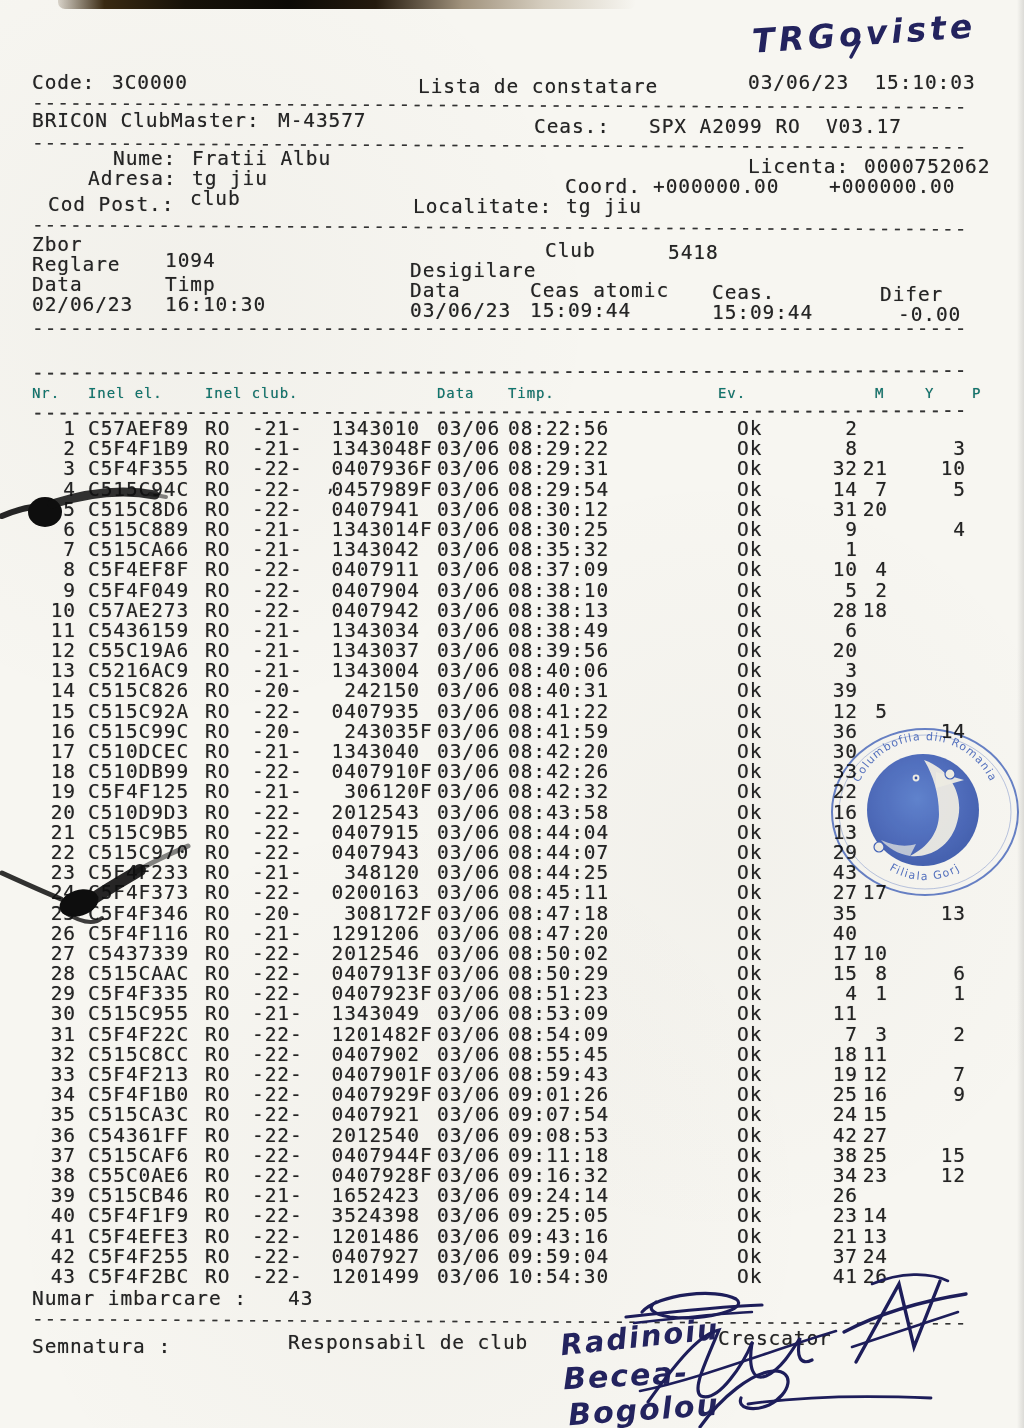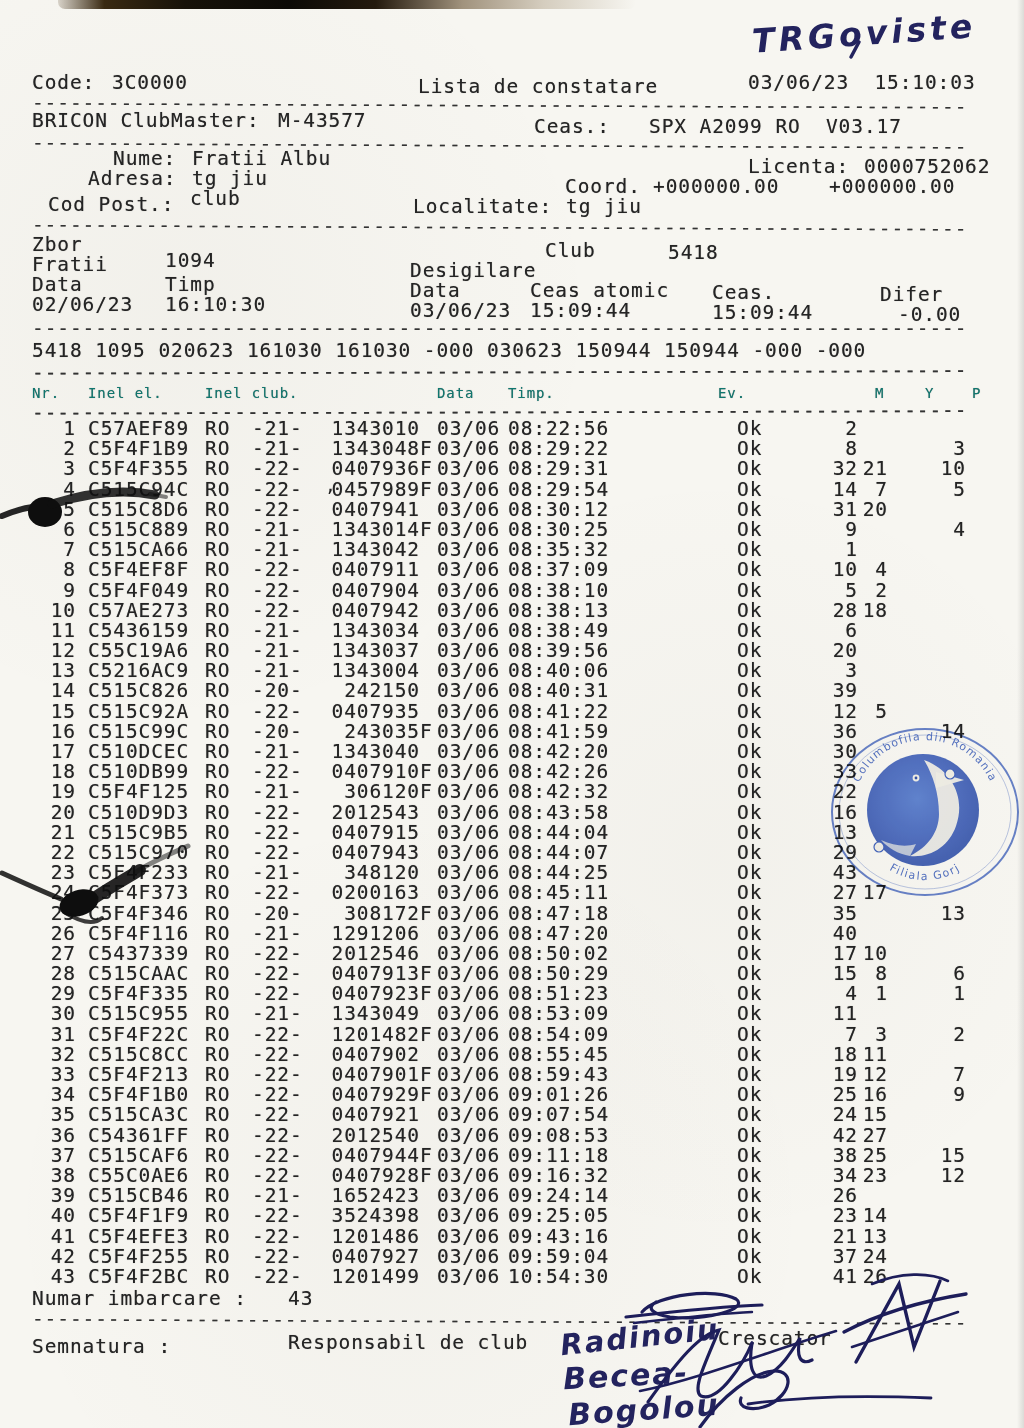--- a/index.html
+++ b/index.html
@@ -93,37 +93,36 @@
   <div class="t" style="left:48px;top:195px">Cod Post.:</div>
   <div class="t" style="left:190px;top:189px">club</div>
   <div class="t" style="left:413px;top:197px">Localitate:</div>
   <div class="t" style="left:566px;top:197px">tg jiu</div>
   <div class="dash tilt-d" style="top:215px">--------------------------------------------------------------------------</div>
 
   <div class="t" style="left:32px;top:235px">Zbor</div>
   <div class="t" style="left:165px;top:251px">1094</div>
   <div class="t" style="left:545px;top:241px">Club</div>
   <div class="t" style="left:668px;top:243px">5418</div>
-  <div class="t" style="left:32px;top:255px">Fratii</div>
+  <div class="t" style="left:32px;top:255px">Reglare</div>
   <div class="t" style="left:410px;top:261px">Desigilare</div>
   <div class="t" style="left:32px;top:275px">Data</div>
   <div class="t" style="left:165px;top:275px">Timp</div>
   <div class="t" style="left:410px;top:281px">Data</div>
   <div class="t" style="left:530px;top:281px">Ceas atomic</div>
   <div class="t" style="left:712px;top:283px">Ceas.</div>
   <div class="t" style="left:880px;top:285px">Difer</div>
   <div class="t" style="left:32px;top:295px">02/06/23</div>
   <div class="t" style="left:165px;top:295px">16:10:30</div>
   <div class="t" style="left:410px;top:301px">03/06/23</div>
   <div class="t" style="left:530px;top:301px">15:09:44</div>
   <div class="t" style="left:712px;top:303px">15:09:44</div>
   <div class="t" style="left:898px;top:305px">-0.00</div>
   <div class="dash" style="top:319px">--------------------------------------------------------------------------</div>
 
-  <div class="t" style="left:32px;top:341px">5418 1095 020623 161030 161030 -000 030623 150944 150944 -000 -000</div>
   <div class="dash tilt-u" style="top:363px">--------------------------------------------------------------------------</div>
 
   <div id="thead">
     <span style="left:0">Nr.</span>
     <span style="left:56px">Inel el.</span>
     <span style="left:173px">Inel club.</span>
     <span style="left:405px">Data</span>
     <span style="left:476px">Timp.</span>
     <span style="left:686px">Ev.</span>
     <span style="left:843px">M</span>

